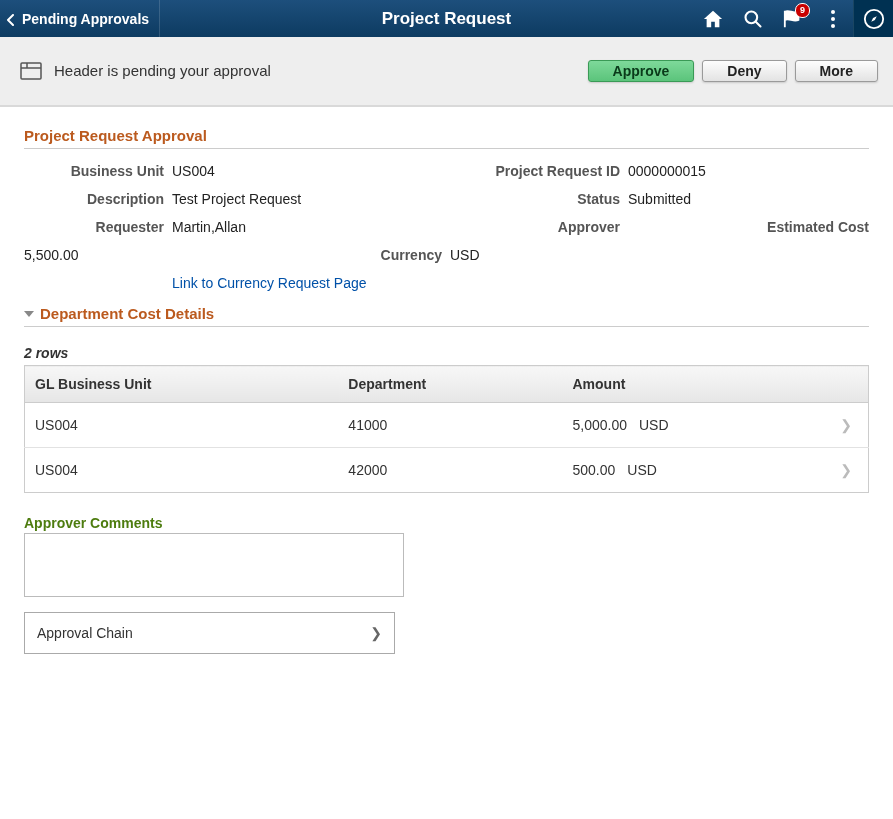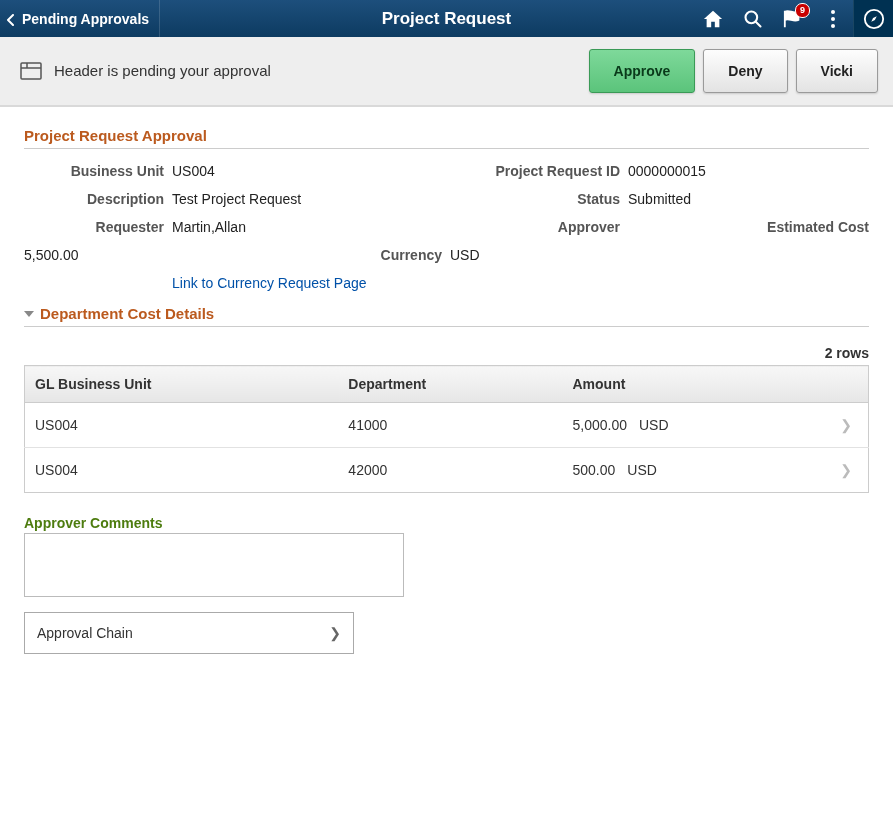--- a/index.html
+++ b/index.html
@@ -96,21 +96,21 @@
   width: 22px;
   height: 18px;
   display: inline-block;
 }
 .action-buttons {
   margin-left: auto;
   display: flex;
   gap: 8px;
 }
 .btn {
-  height: 44px;
+  height: 22px;
   padding: 0 24px;
   border: 1px solid #9a9a9a;
   border-radius: 3px;
   background: linear-gradient(to bottom, #fdfdfd, #e3e3e3);
   font-weight: bold;
   font-size: 14px;
   cursor: pointer;
   box-shadow: 0 1px 2px rgba(0,0,0,0.15);
   color: #222;
 }
@@ -146,23 +146,23 @@
 .lbl {
   text-align: right;
   color: #555;
   font-weight: bold;
   font-size: 14px;
 }
 .val { color: #222; }
 .link-cell { grid-column: 2 / span 3; }
 a.link { color: #0051a8; text-decoration: none; }
 .rows-info {
-  text-align: right;
   font-weight: bold;
   padding: 18px 0 4px 0;
+  font-style: italic;
 }
 .table {
   width: 100%;
   border: 1px solid #ccc;
   border-collapse: collapse;
 }
 .table thead th {
   background: linear-gradient(to bottom, #f7f7f7, #e6e6e6);
   text-align: left;
   padding: 10px 10px;
@@ -194,21 +194,21 @@
   height: 64px;
   resize: none;
   border: 1px solid #bbb;
   padding: 4px;
   font-family: inherit;
   font-size: 13px;
   overflow-y: scroll;
   margin-top: 2px;
 }
 .approval-chain {
-  width: 330px;
+  width: 371px;
   border: 1px solid #aaa;
   padding: 12px 12px;
   margin-top: 12px;
   display: flex;
   align-items: center;
   cursor: pointer;
   font-size: 14px;
 }
 .approval-chain span.chev {
   margin-left: auto;
@@ -278,21 +278,21 @@
           <rect x="1" y="1" width="20" height="16" rx="1" stroke="#555" stroke-width="1.5" fill="none"></rect>
           <line x1="1" y1="6" x2="21" y2="6" stroke="#555" stroke-width="1.5"></line>
           <line x1="7" y1="1" x2="7" y2="6" stroke="#555" stroke-width="1.5"></line>
         </svg>
     </span>
     <span>Header is pending your approval</span>
   </div>
   <div class="action-buttons">
     <button class="btn btn-approve">Approve</button>
     <button class="btn">Deny</button>
-    <button class="btn">Vicki</button>
+    <button class="btn">More</button>
   </div>
 </div>
 
 <div class="content">
 
   <div class="section-title">Project Request Approval</div>
   <div class="grid">
     <div class="lbl">Business Unit</div>
     <div class="val">US004</div>
     <div class="lbl">Project Request ID</div>

